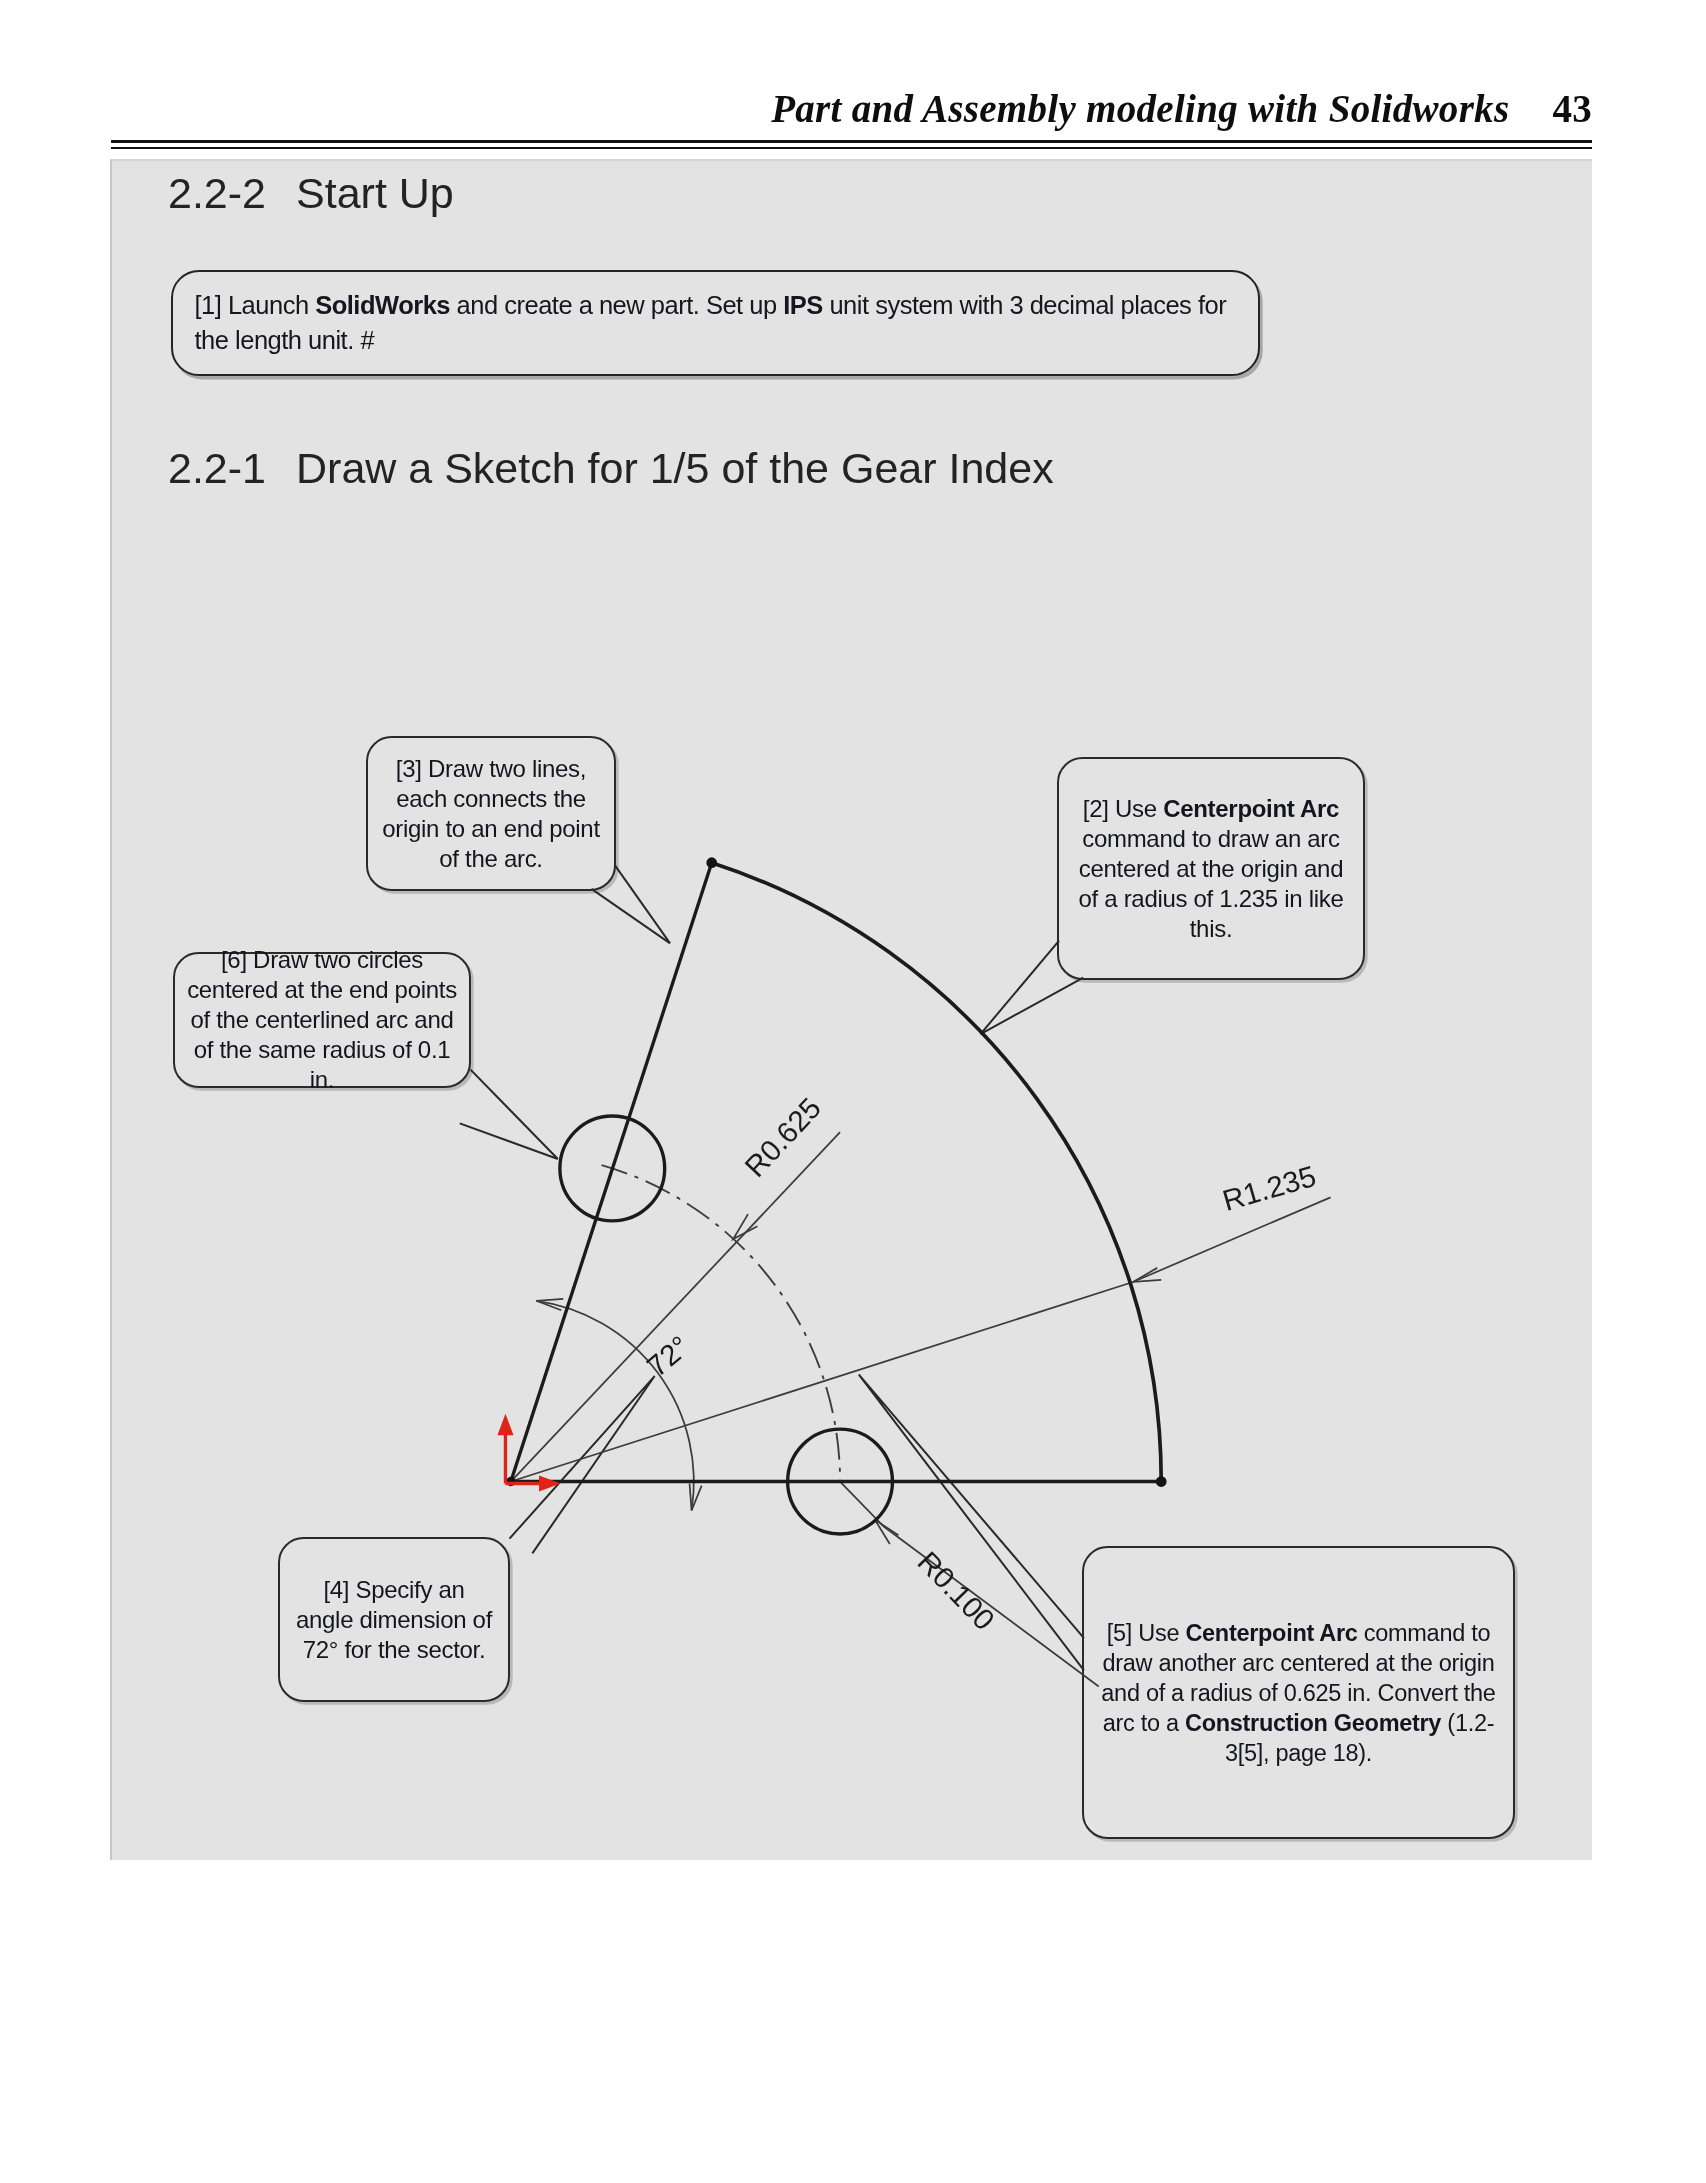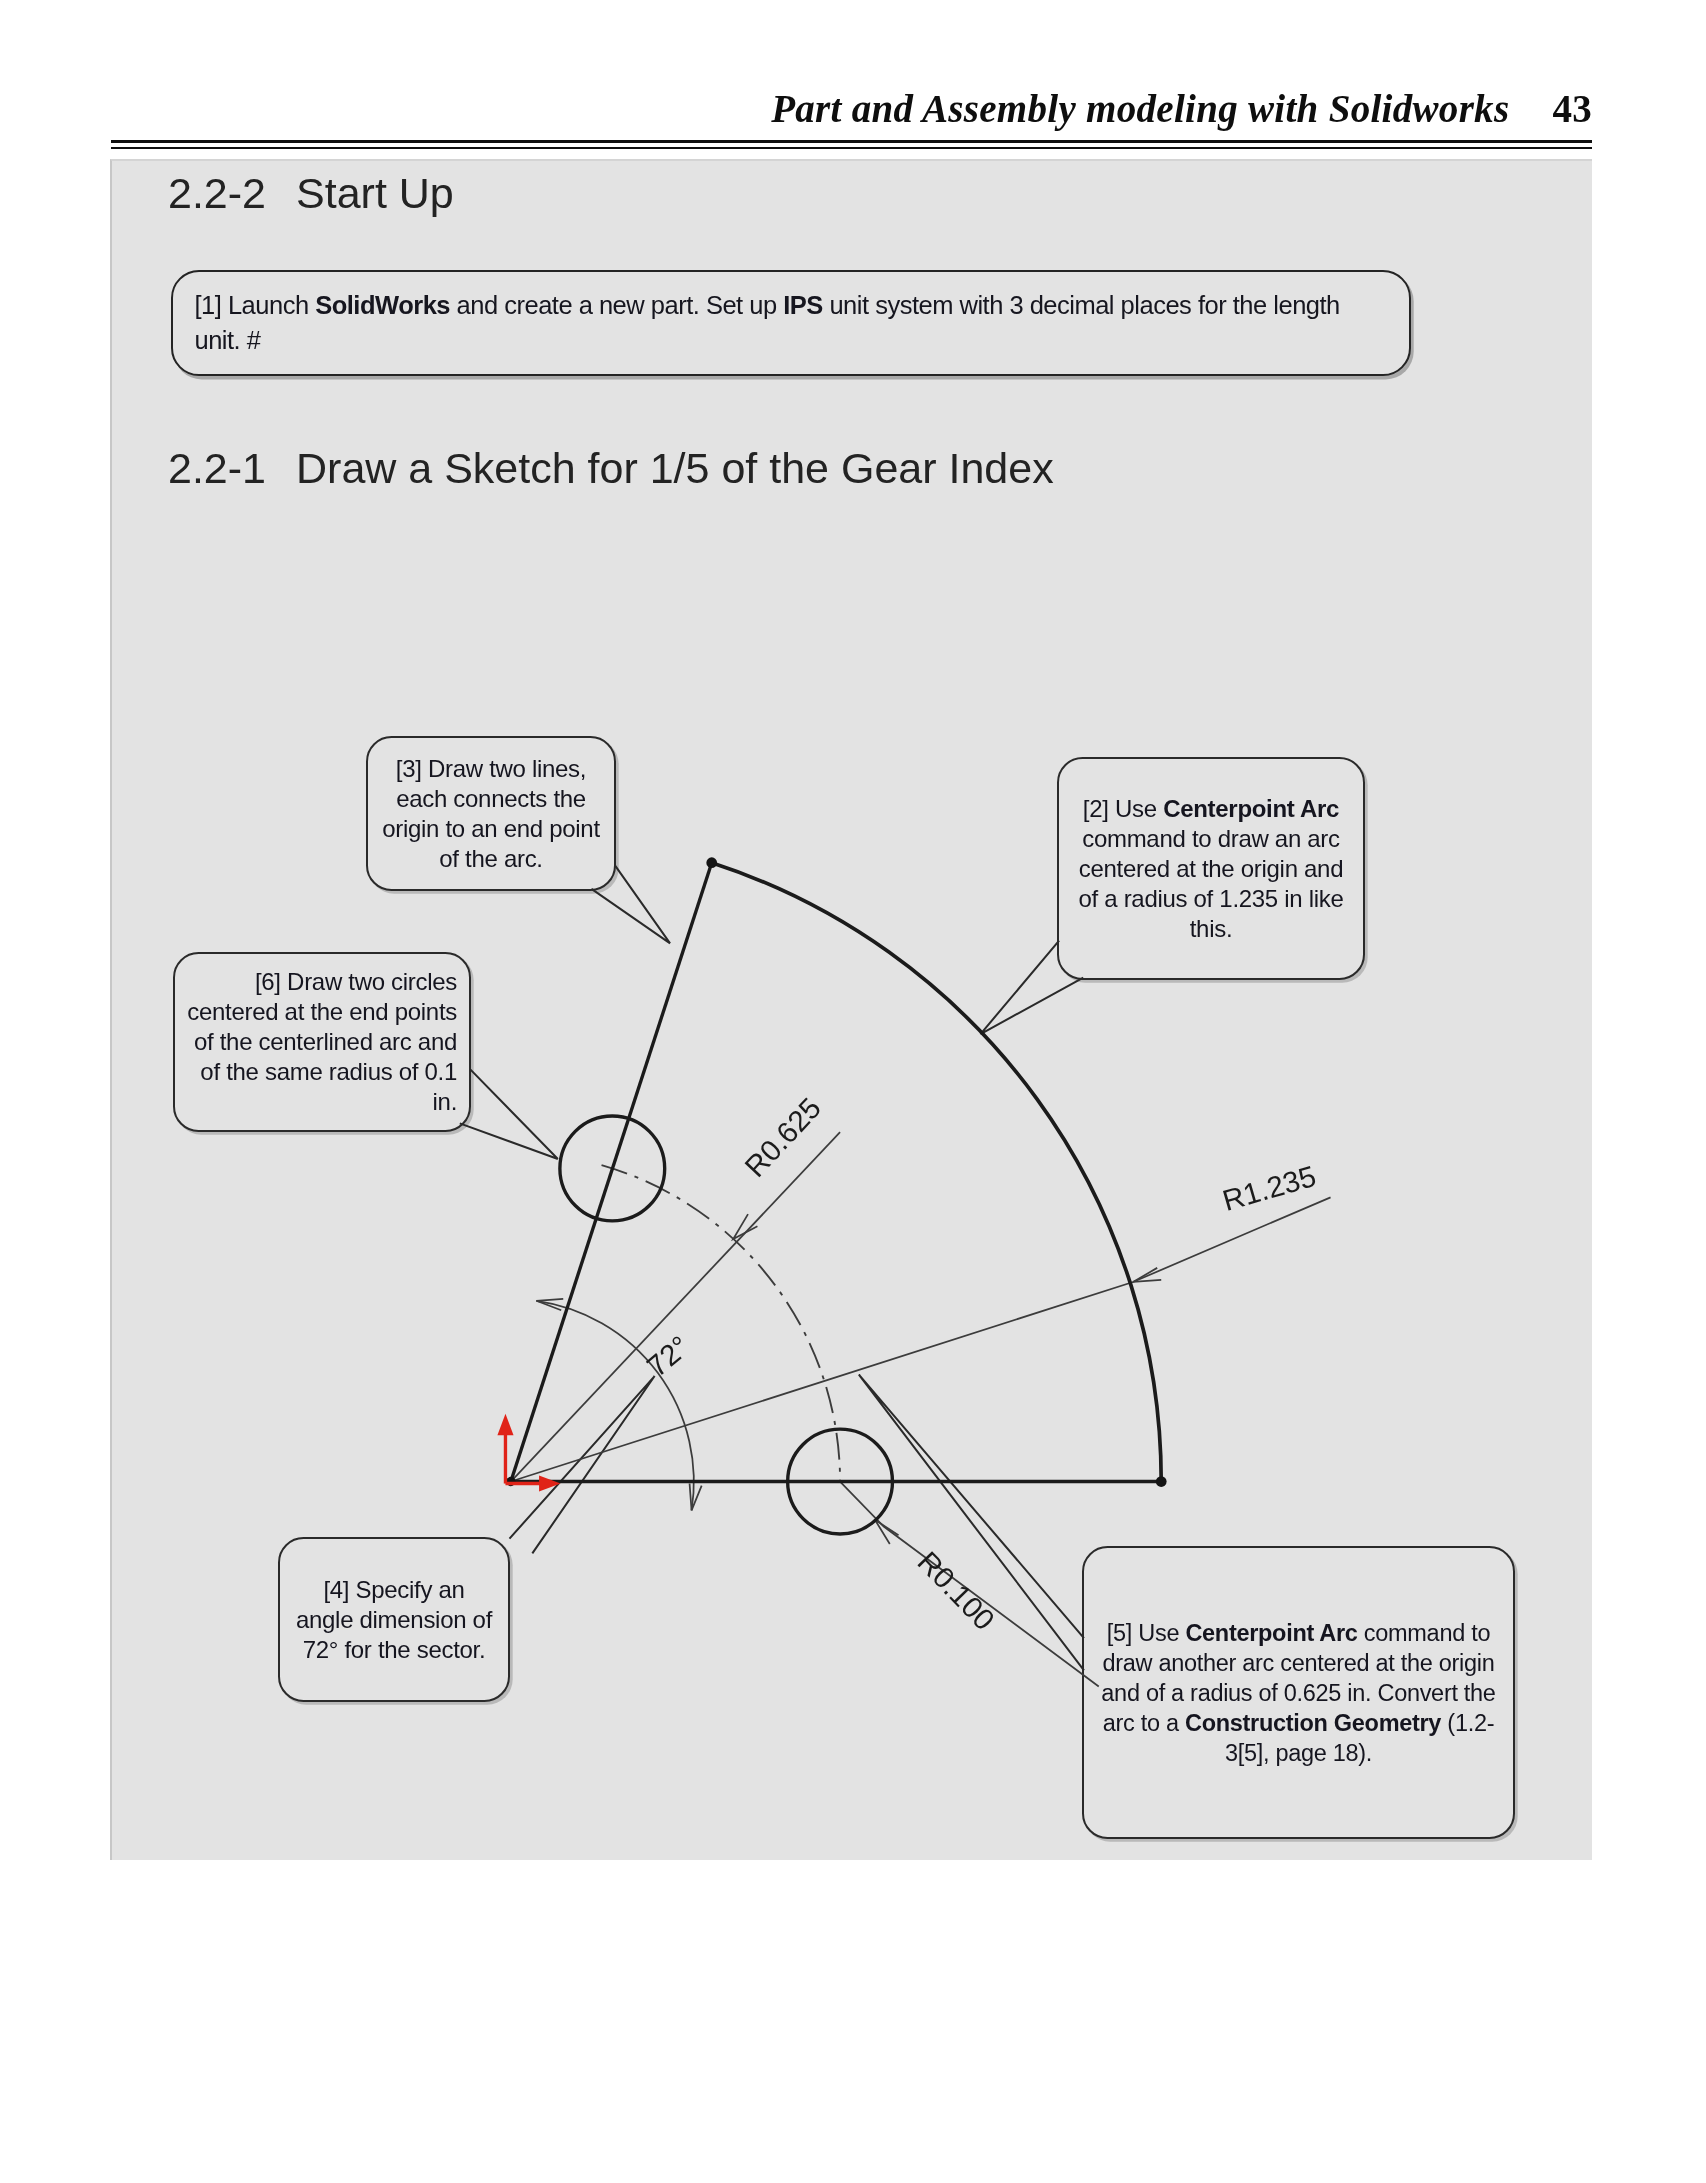--- a/index.html
+++ b/index.html
@@ -63,38 +63,38 @@
     <span>Part and Assembly modeling with Solidworks</span><span class="pageno">43</span>
   </div>
   <div class="head-rule"></div>
 
   <div class="panel"></div>
 
   <div class="sec-head" style="left:168px;top:169px;">
     <span class="num">2.2-2</span><span>Start Up</span>
   </div>
 
-  <div class="instr" style="left:171px;top:270px;width:1240px;height:106px;">
+  <div class="instr" style="left:171px;top:270px;width:1089px;height:106px;">
     <div><span>[1] Launch </span><b>SolidWorks</b><span> and create a new part.  Set up </span><b>IPS</b><span> unit system with 3 decimal places for the length unit. #</span></div>
   </div>
 
   <div class="sec-head" style="left:168px;top:444px;">
     <span class="num">2.2-1</span><span>Draw a Sketch for 1/5 of the Gear Index</span>
   </div>
 
 
   <div class="bubble" style="left:366px;top:736px;width:250px;height:155px;">
     <div><span>[3] Draw two lines, each connects the origin to an end point of the arc.</span></div>
   </div>
 
   <div class="bubble" style="left:1057px;top:757px;width:308px;height:223px;">
     <div><span>[2] Use </span><b>Centerpoint Arc</b><span> command to draw an arc centered at the origin and of a radius of 1.235 in like this.</span></div>
   </div>
 
-  <div class="bubble" style="left:173px;top:952px;width:298px;height:180px;text-align:right;">
+  <div class="bubble" style="left:173px;top:952px;width:298px;height:136px;">
     <div><span>[6] Draw two circles centered at the end points of the centerlined arc and of the same radius of 0.1 in.</span></div>
   </div>
 
   <div class="bubble" style="left:278px;top:1537px;width:232px;height:165px;">
     <div><span>[4] Specify an angle dimension of 72° for the sector.</span></div>
   </div>
 
   <div class="bubble small5" style="left:1082px;top:1546px;width:433px;height:293px;">
     <div><span>[5] Use </span><b>Centerpoint Arc</b><span> command to draw another arc centered at the origin and of a radius of 0.625 in.  Convert the arc to a </span><b>Construction Geometry</b><span> (1.2-3[5], page 18).</span></div>
   </div>

